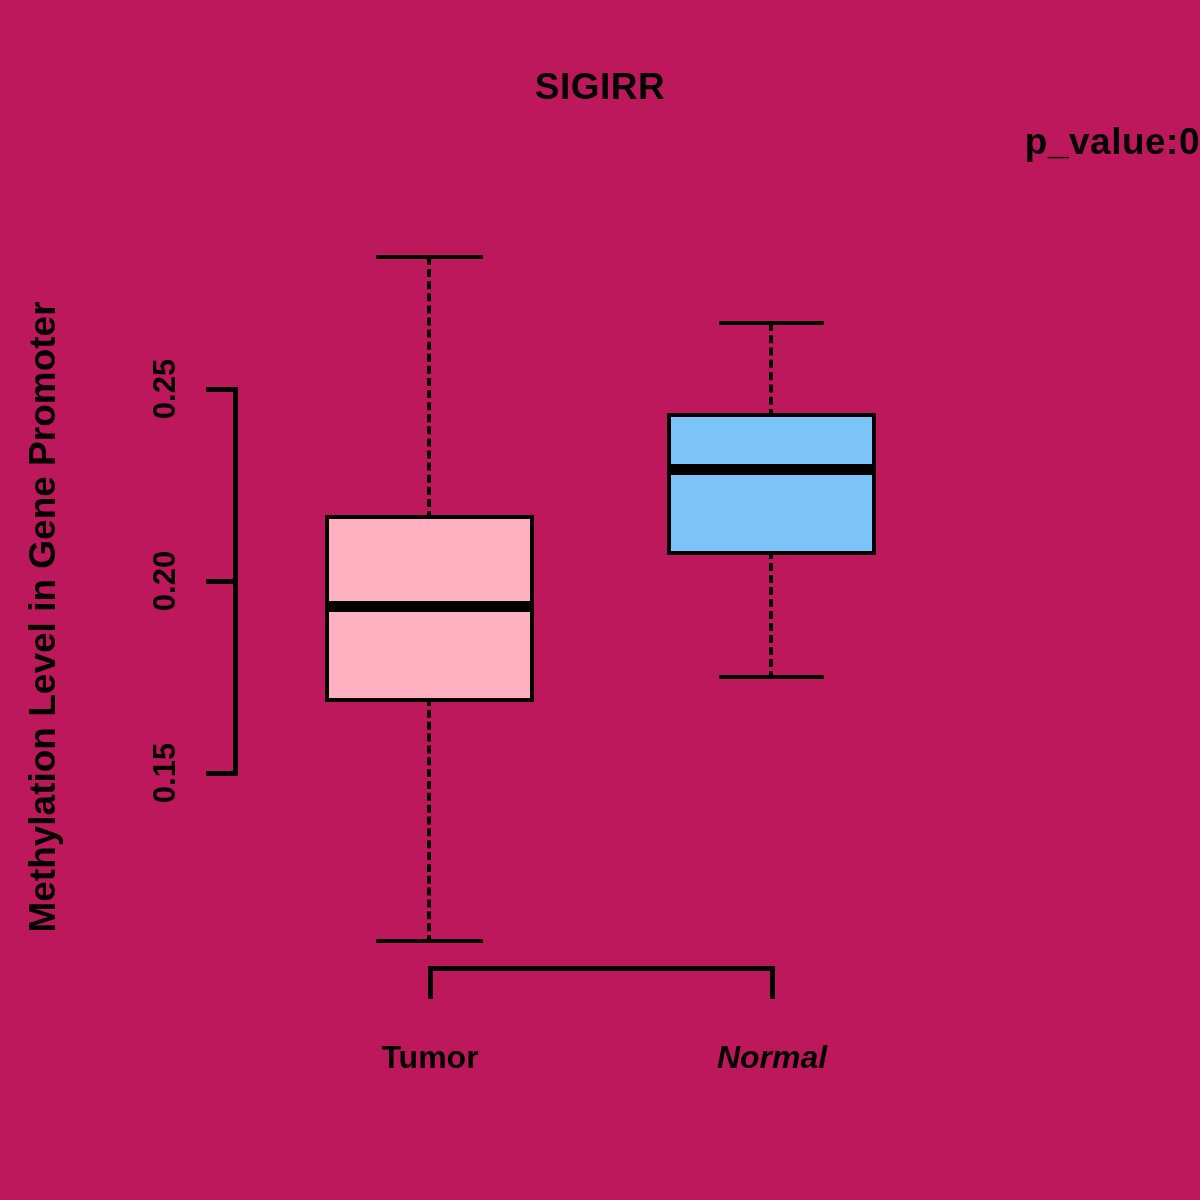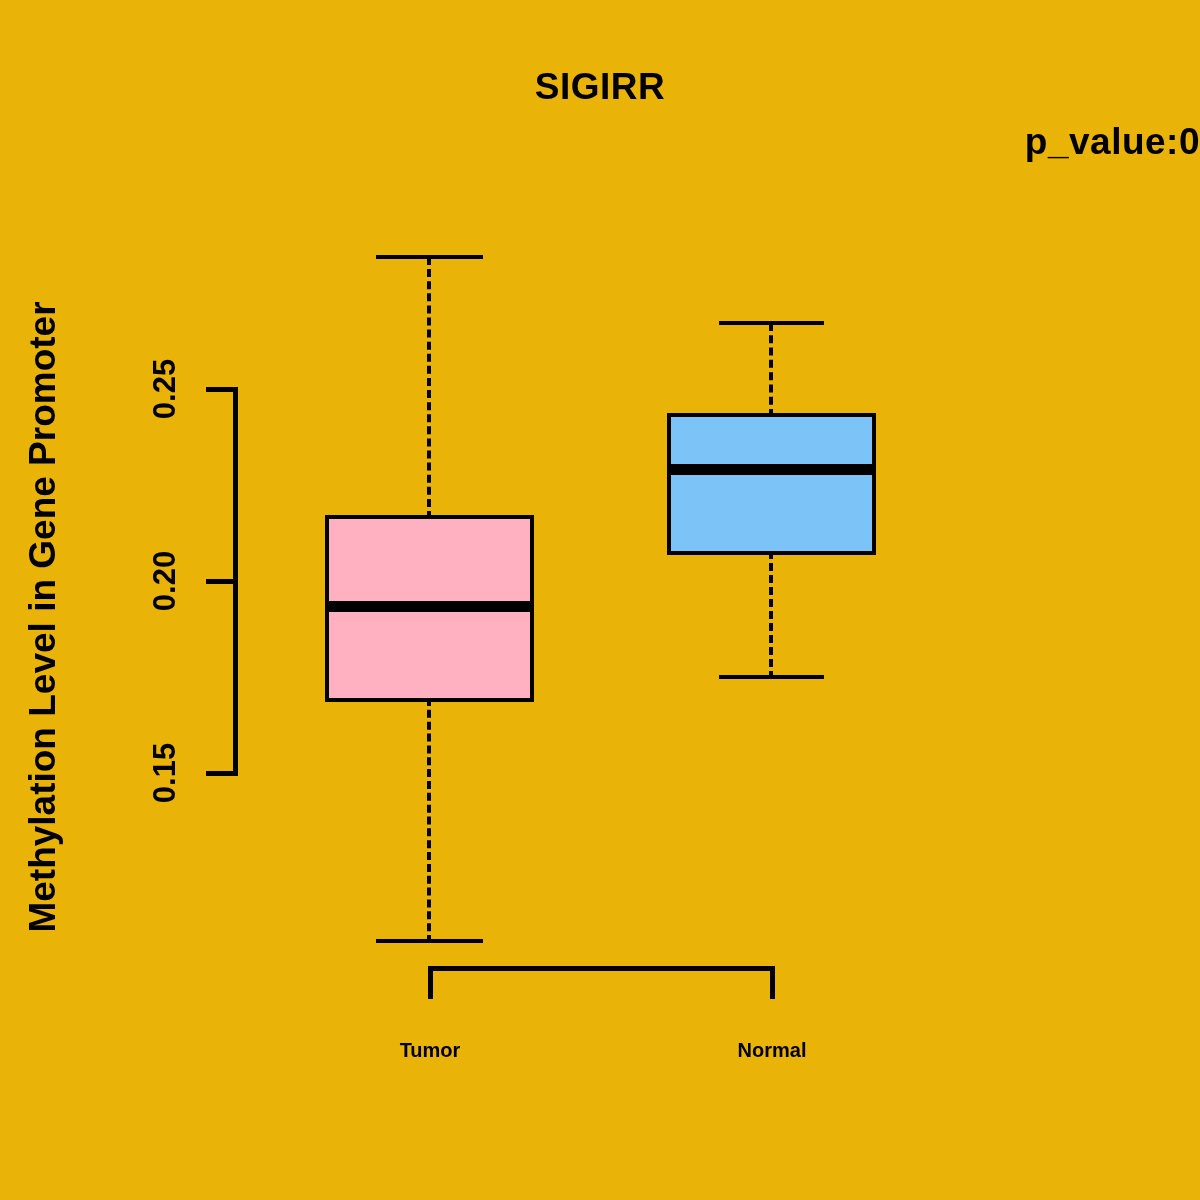--- a/index.html
+++ b/index.html
@@ -7,21 +7,21 @@
     padding: 0;
     background: #ffffff;
   }
   body {
     font-family: "Liberation Sans", sans-serif;
   }
   #plot-root {
     position: relative;
     width: 1200px;
     height: 1200px;
-    background: #eab308;
+    background: #be185d;
     overflow: hidden;
   }
   
   #chart-title {
     position: absolute;
     left: 0;
     top: 68px;
     width: 1200px;
     text-align: center;
     font-size: 37px;
@@ -72,21 +72,21 @@
     font-weight: bold;
     color: #000000;
     white-space: nowrap;
     line-height: 34px;
   }
   
   .xtick-label {
     position: absolute;
     width: 300px;
     text-align: center;
-    font-size: 20px;
+    font-size: 32px;
     font-weight: bold;
     color: #000000;
     white-space: nowrap;
   }
   
   .rule-v {
     position: absolute;
     background: #000000;
   }
   .rule-h {
@@ -154,15 +154,15 @@
   <div class="whisker-cap" style="left:719px; top:675px; width:105px;"></div>
 
   <div class="boxrect" style="left:667px; top:413px; width:209px; height:142px; background:#7CC3F7;"></div>
   <div class="median-line" style="left:667px; top:464px; width:209px; height:11px;"></div>
 
   <div class="rule-h" style="left:428px; top:966px; width:347px; height:5px;"></div>
   <div class="rule-v" style="left:428px; top:966px; width:5px; height:33px;"></div>
   <div class="rule-v" style="left:770px; top:966px; width:5px; height:33px;"></div>
 
   <div class="xtick-label" style="left:280px; top:1039px;">Tumor</div>
-  <div class="xtick-label" style="left:622px; top:1039px;">Normal</div>
+  <div class="xtick-label" style="left:622px; top:1039px;font-style:italic;">Normal</div>
 
 </div>
 
 </body></html>

